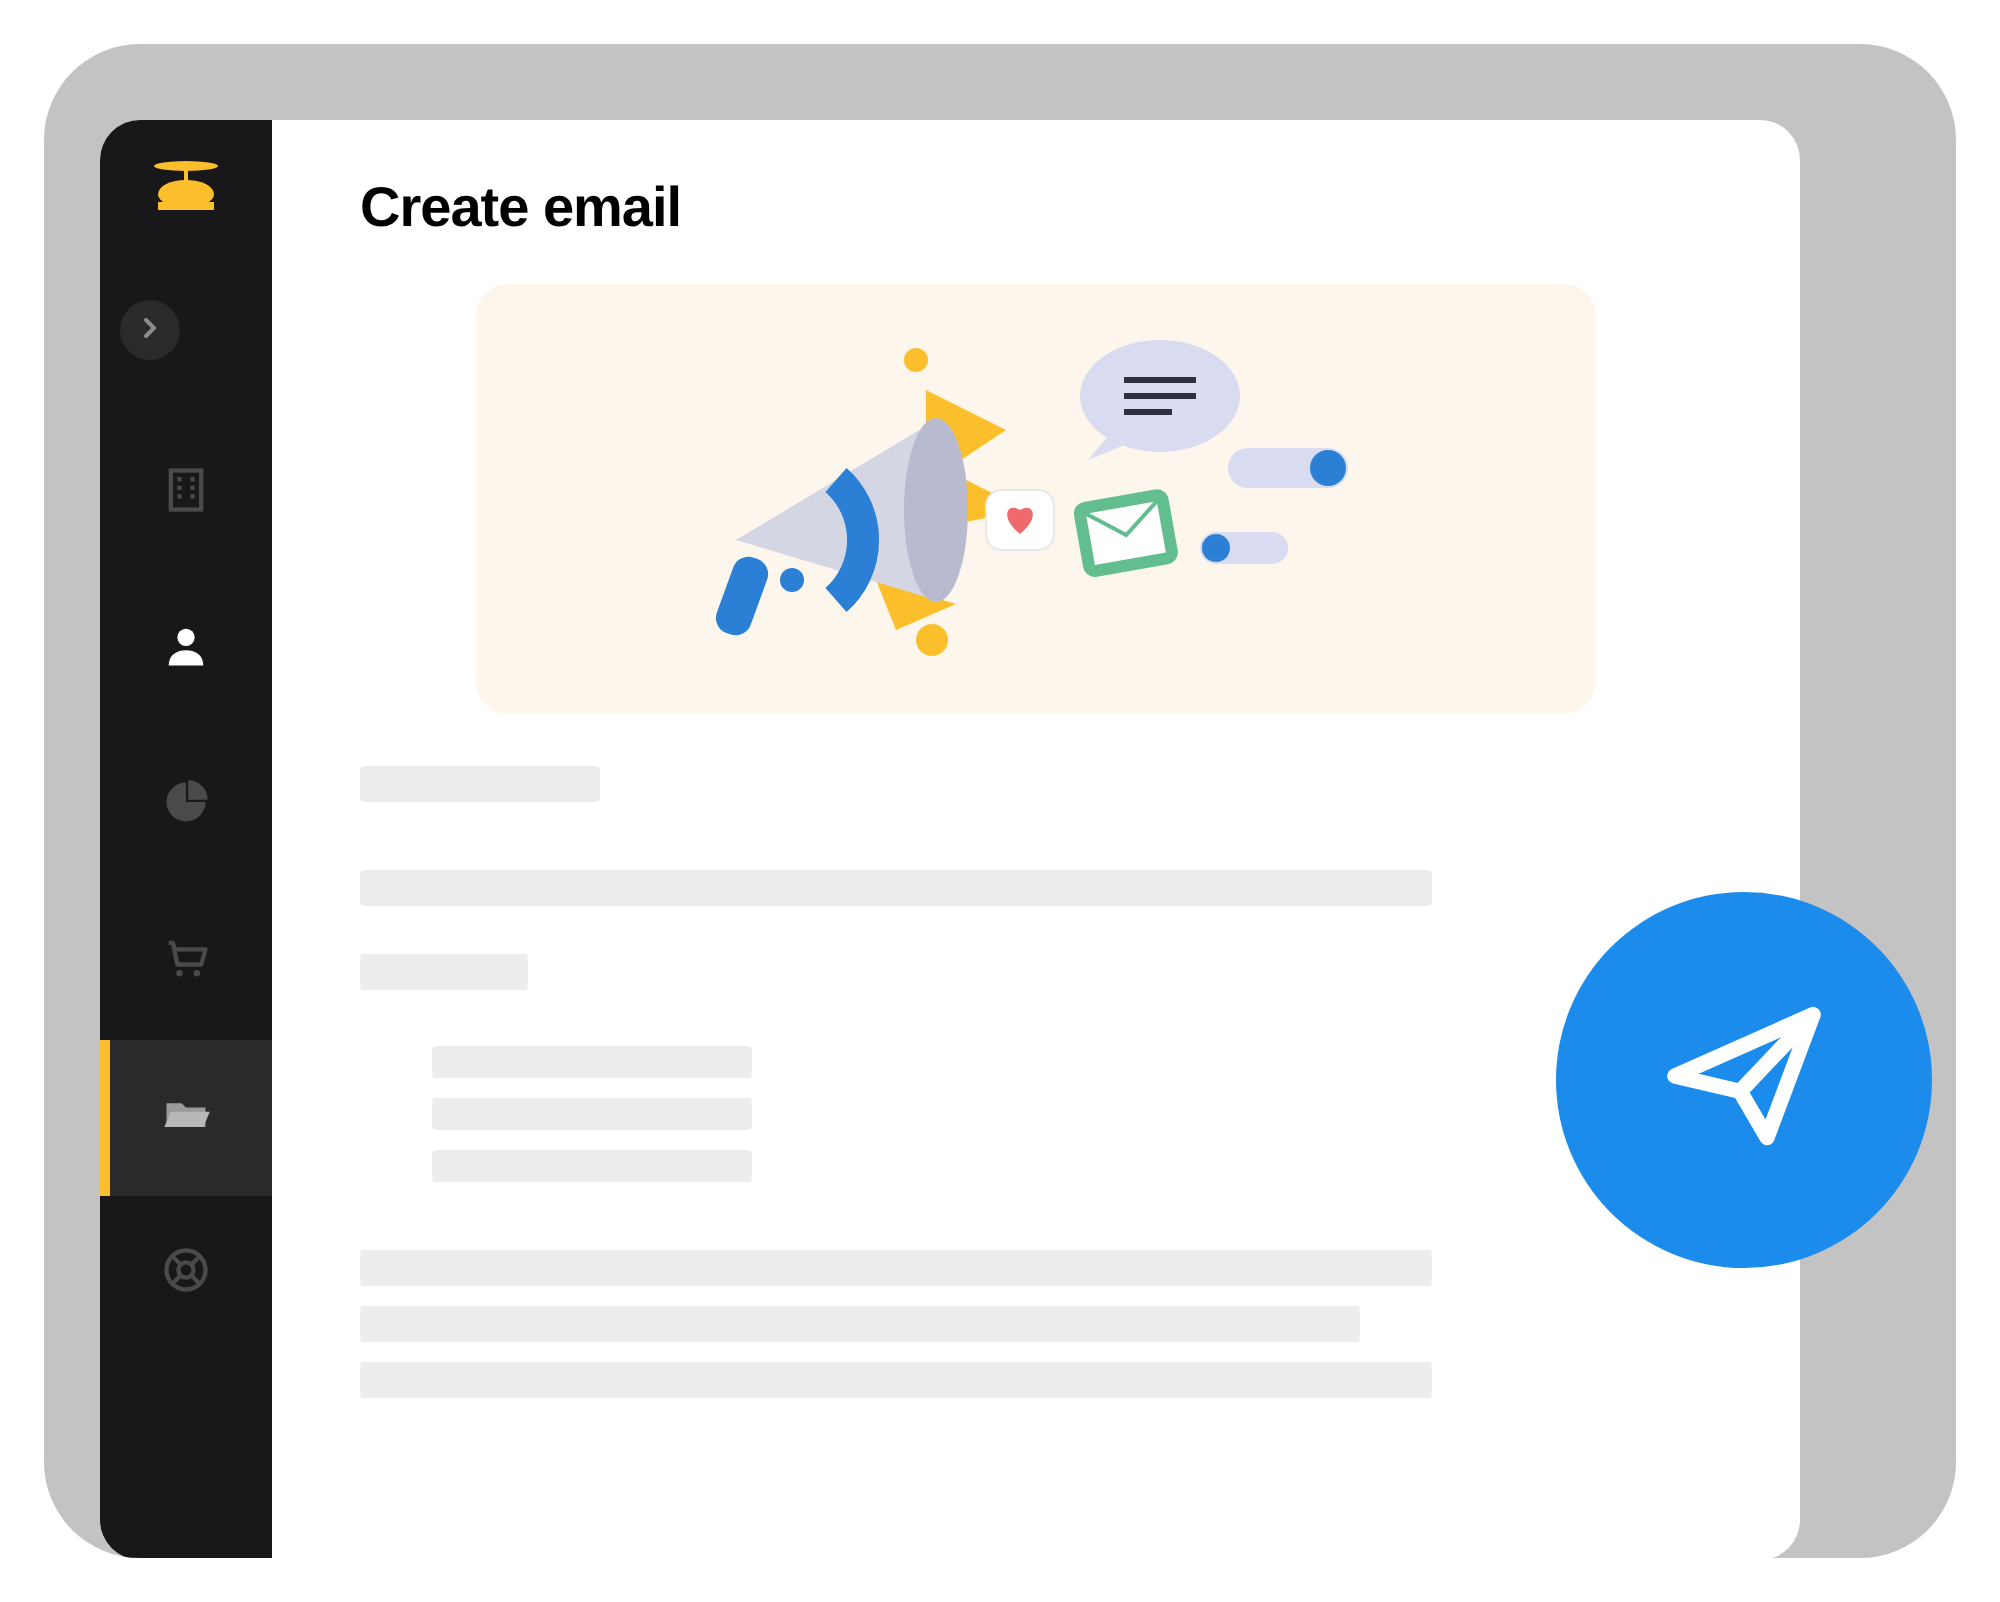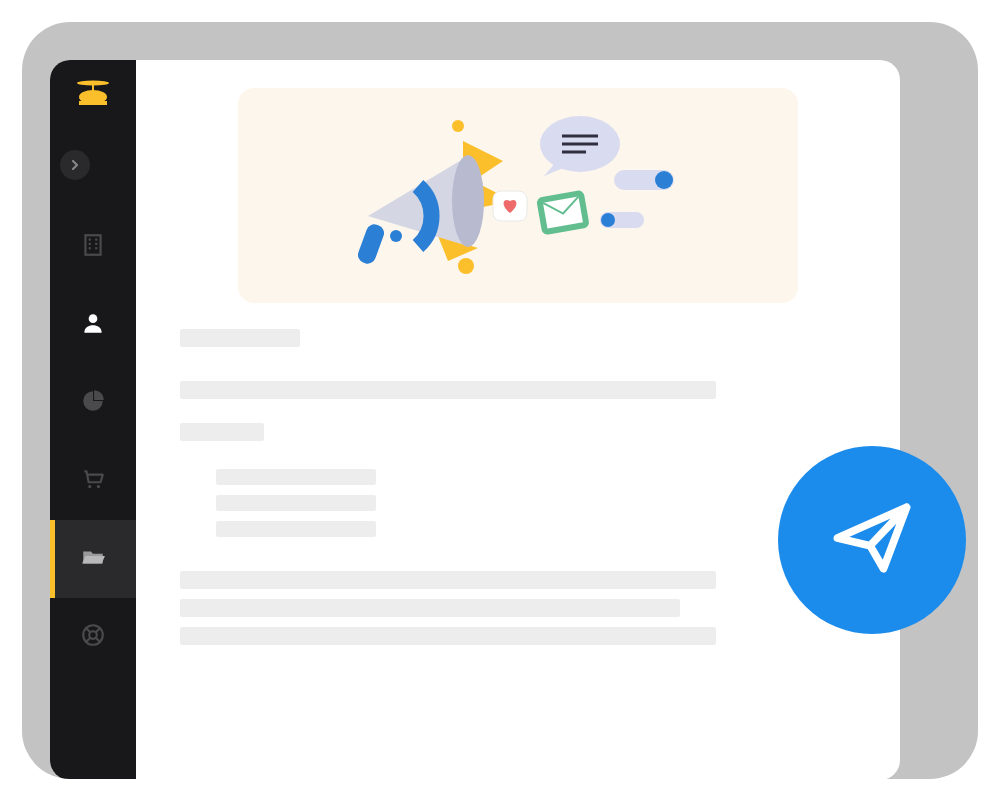--- a/index.html
+++ b/index.html
@@ -229,20 +229,21 @@
                 <line x1="5" y1="19" x2="9.5" y2="14.5" stroke="#4a4a4c" stroke-width="2"></line>
                 <line x1="19" y1="19" x2="14.5" y2="14.5" stroke="#4a4a4c" stroke-width="2"></line>
               </svg>
           </span>
         </li>
 
       </ul>
     </nav>
 
     <main class="main">
+      <h1 class="page-title">Create email</h1>
 
       <div class="hero">
         <span>
           <svg width="440" height="180" viewBox="0 0 440 180">
 
             <circle cx="160" cy="20" r="6" fill="#fcbf2c"></circle>
             <circle cx="98" cy="130" r="6" fill="#2b80d6"></circle>
             <circle cx="168" cy="160" r="8" fill="#fcbf2c"></circle>
 
             <path d="M165 35 L205 55 L175 75 L215 95 L165 105 Z" fill="#fcbf2c"></path>

